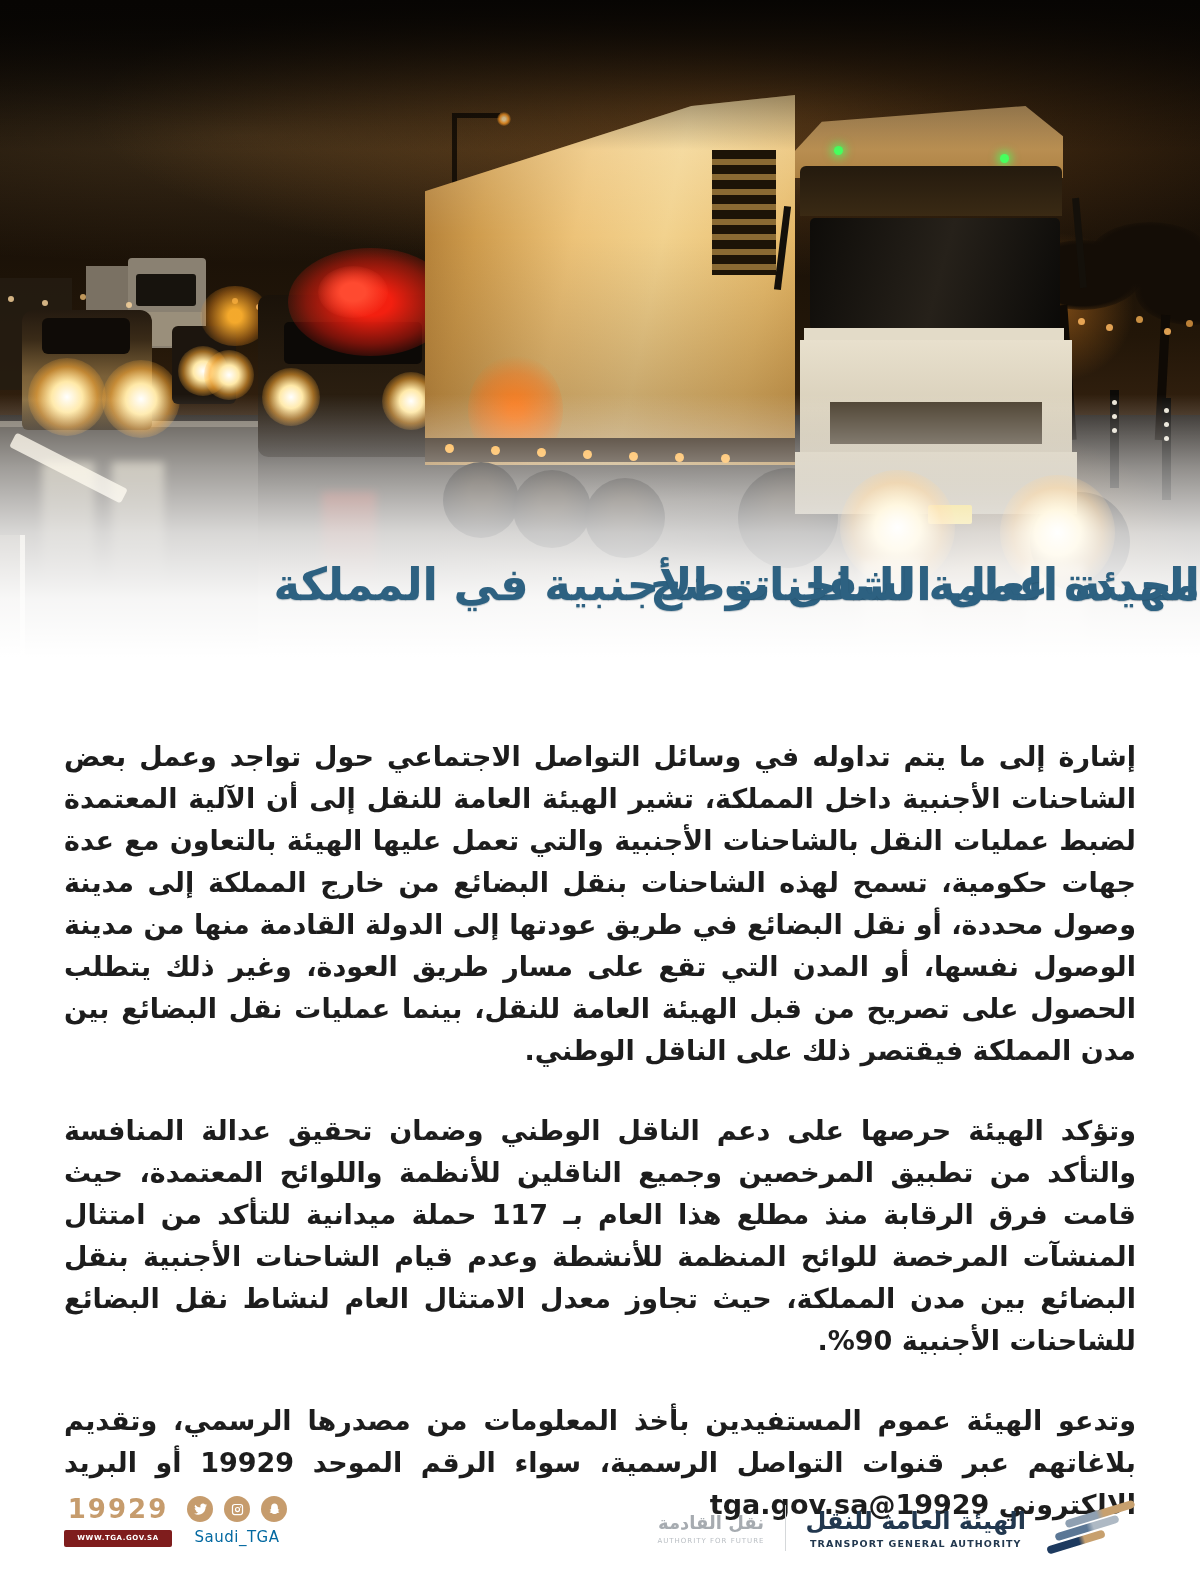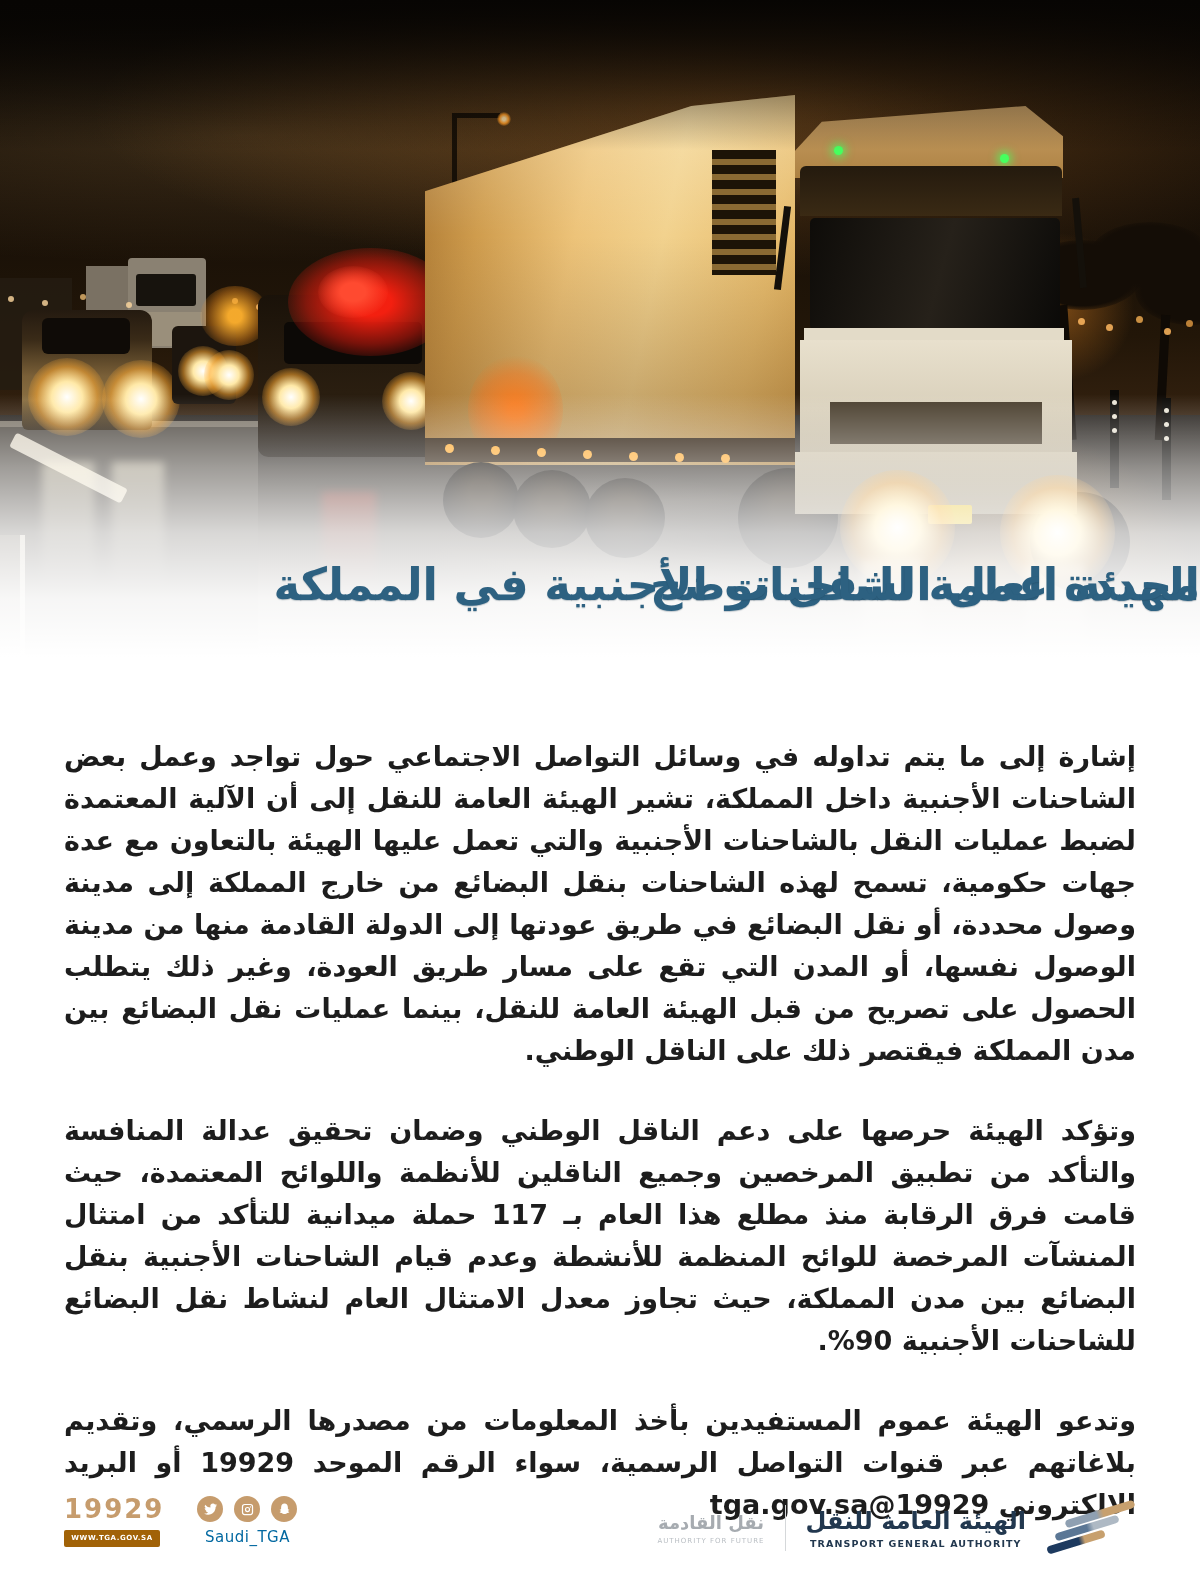--- a/index.html
+++ b/index.html
@@ -145,24 +145,24 @@
 
   
   .body-text { position:absolute; top:736px; left:0; width:1200px; padding:0 64px;
     direction:rtl; text-align:justify; color:#1d1d1d; }
   .body-text p { font-size:27px; font-weight:bold; line-height:42px; }
   .body-text p + p { margin-top:38px; }
 
   
   .footer { position:absolute; left:0; top:1492px; width:1200px; height:80px;
     display:flex; justify-content:space-between; align-items:flex-start; padding:0 58px 0 64px; }
-  .f-left { display:flex; gap:33px; align-items:flex-start; }
+  .f-left { display:flex; gap:15px; align-items:flex-start; }
   .num-col { text-align:center; }
   .unified-number { font-size:26px; font-weight:bold; color:#c69c6d; letter-spacing:2px; line-height:34px; }
-  .badge { margin-top:4px; width:96px; height:17px; background:#a16207; border-radius:2px;
+  .badge { margin-top:4px; width:108px; height:17px; background:#7f1d1d; border-radius:2px;
     color:#ffffff; font-size:7px; font-weight:bold; letter-spacing:.6px; line-height:17px; text-align:center; }
   .social-col { text-align:center; padding-top:4px; }
   .social-row { display:flex; gap:11px; justify-content:center; }
   .s-icon { width:26px; height:26px; border-radius:50%; background:#c69c6d; display:flex; align-items:center; justify-content:center; }
   .s-icon svg { width:15px; height:15px; fill:#ffffff; }
   .handle { margin-top:6px; font-size:15px; color:#0369a1; letter-spacing:.5px; }
 
   .f-right { display:flex; align-items:center; gap:20px; padding-top:6px; }
   .slogan-col { text-align:center; color:#a6abb0; }
   .slogan-ar { font-size:18px; font-weight:bold; line-height:22px; direction:rtl; }

